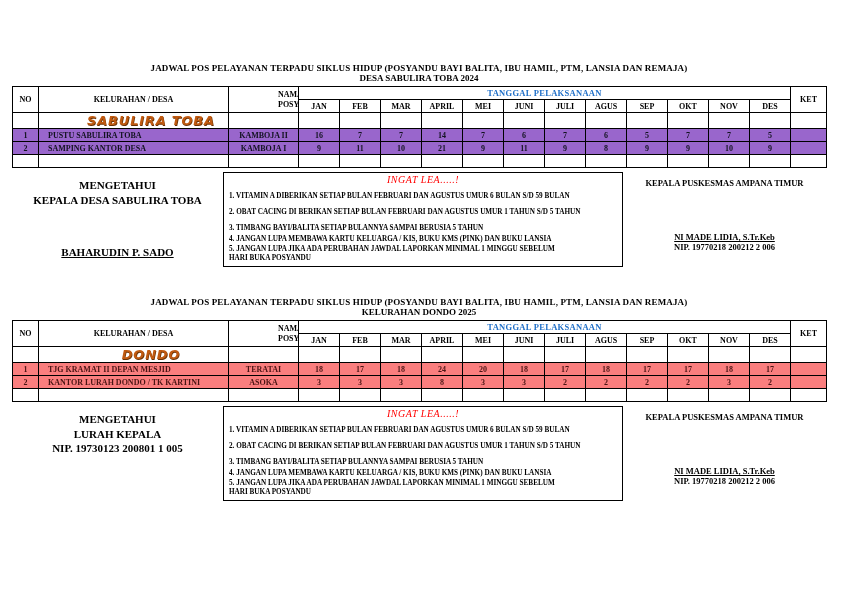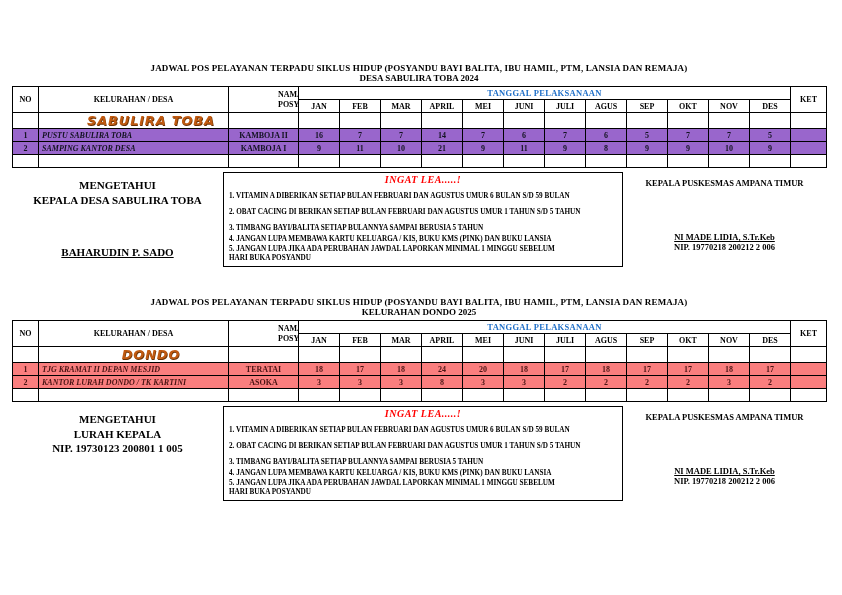--- a/index.html
+++ b/index.html
@@ -19,37 +19,37 @@
     text-align:center; font-weight:bold; font-size:9px; margin-bottom:3px;
   }
   table { border-collapse:collapse; table-layout:fixed; width:814px; }
   th, td {
     border:1px solid #000; font-size:8px; font-weight:bold; text-align:center;
     padding:0 1px; height:12px; overflow:hidden; white-space:nowrap;
   }
   thead th { height:12px; }
   .tanggal-header { color:#1F6FC8; font-size:8.5px; letter-spacing:0.3px; }
   .nama-hdr div { line-height:1.2;padding-left:48px; }
-  td.cell-kelurahan { text-align:left; padding-left:3px;font-style:italic; }
+  td.cell-kelurahan { text-align:left; padding-left:9px; }
   tr.purple td { background:#9966CC; color:#121220; }
   tr.pink td { background:#FA7E7E; color:#4a1414; }
   td.group-label {
     color:#C05A11; font-style:italic; font-weight:bold;
     font-family:"DejaVu Sans", sans-serif; font-size:13px;
     letter-spacing:0.8px; text-shadow:0.6px 0.6px 0 #6b3305;padding-left:36px;
   }
   .sig-row { display:flex; margin-top:4px; align-items:flex-start; }
   .sig-left { width:211px; text-align:center; font-weight:bold; font-size:11px; box-sizing:border-box; padding-top:6px; }
   .sig-left .line { line-height:1.35; }
   .notes-box {
     width:400px; box-sizing:border-box; border:1.5px solid #000;
     padding:1px 5px 3px 5px; min-height:88px;
   }
   .sig-right { width:203px; text-align:center; font-weight:bold; font-size:8.5px; box-sizing:border-box; padding-top:6px; }
-  .notes-title { color:#FF0000; font-weight:bold; font-style:italic; text-align:center; font-size:10px; letter-spacing:0.5px; }
+  .notes-title { color:#FF0000; font-weight:normal; font-style:italic; text-align:center; font-size:10px; letter-spacing:0.5px; }
   .note-item { font-size:7.2px; font-weight:bold; margin-top:2px; line-height:1.25; white-space:normal; }
   .note-item.sp { margin-top:7px; }
   .note-item:last-child { max-width:330px; margin-top:1px; }
   .sig-name { text-decoration:underline; font-weight:bold; }
   .sig-nip { font-weight:bold; }
   .gap-left { margin-top:38px; }
   .gap-right { margin-top:44px; }
 </style>
 </head>
 <body>

